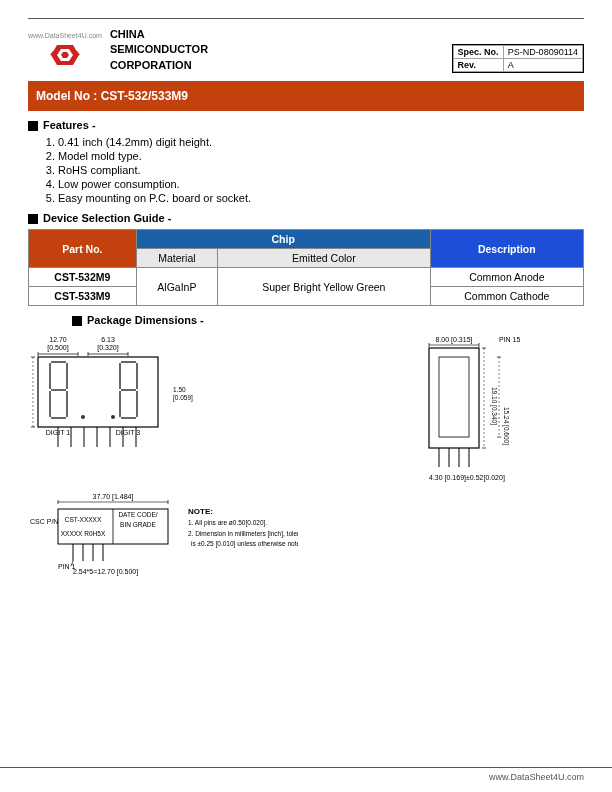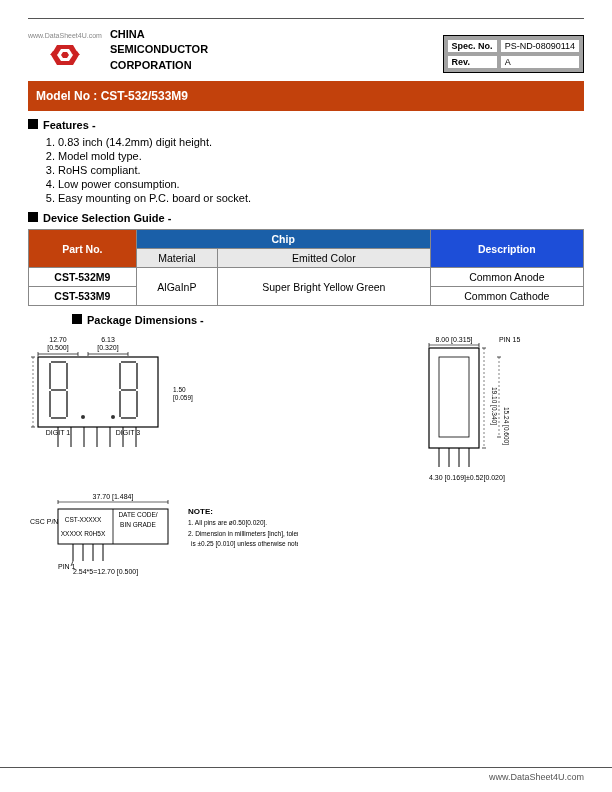--- a/index.html
+++ b/index.html
@@ -52,36 +52,36 @@
     }
     .spec-box {
       border: 1px solid #000;
       font-size: 9px;
     }
     .spec-box table {
       border-collapse: collapse;
     }
     .spec-box td {
       padding: 1px 4px;
-      border: 4px solid #a3a3a3;
+      border: 1px solid #a3a3a3;
     }
     .spec-label { font-weight: bold; }
     
     .model-bar {
       background: #c2410c;
       color: #fff;
       font-weight: bold;
       font-size: 12px;
       padding: 8px 8px;
       margin-bottom: 8px;
     }
     
     .section-heading {
       display: flex;
-      align-items: flex-start;
+      align-items: flex-end;
       font-weight: bold;
       font-size: 11px;
       margin-bottom: 5px;
       margin-top: 8px;
     }
     .black-square {
       width: 10px;
       height: 10px;
       background: #000;
       margin-right: 5px;
@@ -215,21 +215,21 @@
     </div>
   </div>
 
   <div class="model-bar">Model No : CST-532/533M9</div>
 
   <div class="section-heading">
     <div class="black-square"></div>
     <span>Features -</span>
   </div>
   <ol class="features-list">
-    <li>0.83 inch (14.2mm) digit height.</li>
+    <li>0.41 inch (14.2mm) digit height.</li>
     <li>Model mold type.</li>
     <li>RoHS compliant.</li>
     <li>Low power consumption.</li>
     <li>Easy mounting on P.C. board or socket.</li>
   </ol>
 
   <div class="section-heading">
     <div class="black-square"></div>
     <span>Device Selection Guide -</span>
   </div>

